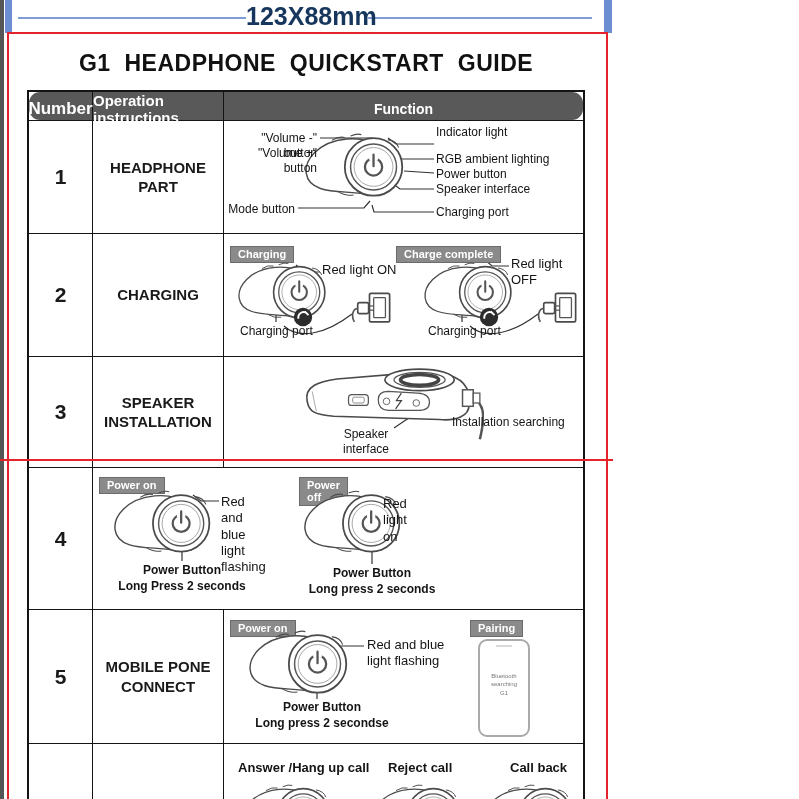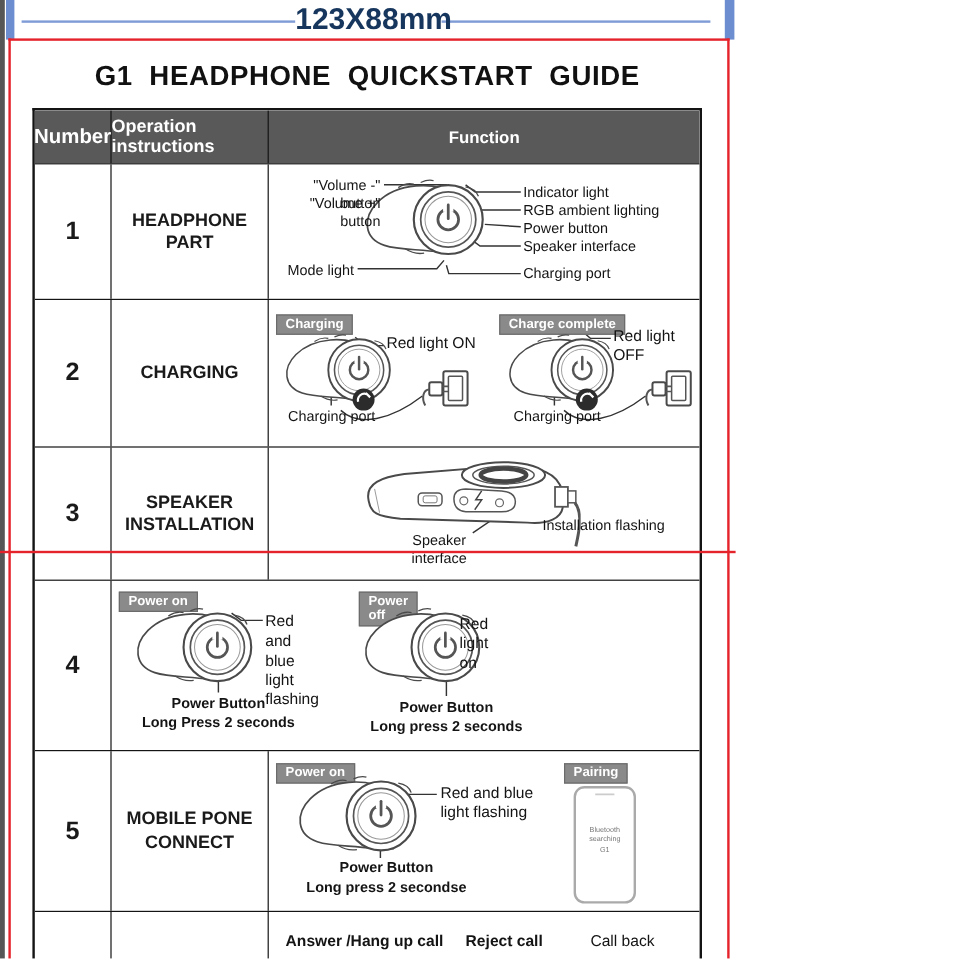--- a/index.html
+++ b/index.html
@@ -15,21 +15,21 @@
   .red-h{height:2px;background:#e5232b;}
   .page-title{top:50px;left:27px;width:558px;text-align:center;font-size:23px;font-weight:bold;
               color:#111;letter-spacing:.5px;word-spacing:7px;}
   
   .qtable{left:27px;top:90px;width:558px;height:709px;border:2px solid #141414;border-bottom:none;
           overflow:hidden;box-sizing:border-box;background:#fff;}
   .trow{display:grid;grid-template-columns:64px 131px 1fr;border-top:1px solid #141414;}
   .trow:first-child{border-top:none;}
   .cell{border-right:1px solid #141414;box-sizing:border-box;display:flex;align-items:center;justify-content:center;}
   .cell:last-child{border-right:none;}
-  .thead{background:#595959;color:#fff;height:44px;}
+  .thead{background:#595959;color:#fff;height:28px;border-radius:11px;}
   .thead .cell{font-weight:bold;}
   .h-num{font-size:17px;}
   .h-fn{font-size:14px;}
   .h-op{font-size:15px;}
   .num{font-size:21px;font-weight:bold;}
   .fn{font-size:15px;font-weight:bold;text-align:center;line-height:1.3;}
   .prel{white-space:pre-line;}
   .op{position:relative;display:block;}
   
   .dlab{position:absolute;font-size:12px;line-height:1.25;color:#141414;}
@@ -133,22 +133,22 @@
             <polyline points="210,52 180,50"></polyline>
             <polyline points="210,68 176,68 168,62"></polyline>
             <polyline points="210,91 150,91 148,84"></polyline>
           </g>
         </svg>
         <svg class="abs" style="left:72px;top:10px;" width="112" height="69">
             <use href="#dev-side"></use>
           </svg>
         <div class="dlab r" style="right:266px;top:10px;width:90px;">"Volume -" button</div>
         <div class="dlab r" style="right:266px;top:25px;width:92px;">"Volume +" button</div>
-        <div class="dlab r" style="right:288px;top:81px;width:70px;">Mode light</div>
-        <div class="dlab" style="left:212px;top:16px;">Indicator light</div>
+        <div class="dlab r" style="right:288px;top:81px;width:70px;">Mode button</div>
+        <div class="dlab" style="left:212px;top:4px;">Indicator light</div>
         <div class="dlab" style="left:212px;top:31px;">RGB ambient lighting</div>
         <div class="dlab" style="left:212px;top:46px;">Power button</div>
         <div class="dlab" style="left:212px;top:61px;">Speaker interface</div>
         <div class="dlab" style="left:212px;top:84px;">Charging port</div>
       </div>
     </div>
 
     <div class="trow" style="height:122px;">
       <div class="cell num">2</div>
       <div class="cell fn">CHARGING</div>
@@ -157,21 +157,21 @@
           <g fill="none" stroke="#333" stroke-width="1.2">
             <polyline points="96,38 80,38 72,31"></polyline>
             <line x1="52" y1="88" x2="52" y2="76"></line>
             <path d="M60 92 C75 106 102 100 128 80"></path>
             <polyline points="285,32 268,32 260,25"></polyline>
             <line x1="238" y1="88" x2="238" y2="76"></line>
             <path d="M246 92 C261 106 288 100 314 80"></path>
           </g>
         </svg>
         <div class="badge" style="left:6px;top:12px;">Charging</div>
-        <div class="badge" style="left:192px;top:12px;">Charge complete</div>
+        <div class="badge" style="left:172px;top:12px;">Charge complete</div>
         <svg class="abs" style="left:6px;top:26px;" width="100" height="62">
             <use href="#dev-side"></use>
           </svg>
         <svg class="abs" style="left:192px;top:26px;" width="100" height="62">
             <use href="#dev-side"></use>
           </svg>
         <svg class="abs" style="left:68px;top:72px;" width="22" height="22">
             <use href="#plug-icon"></use>
           </svg>
         <svg class="abs" style="left:254px;top:72px;" width="22" height="22">
@@ -199,21 +199,21 @@
           <g fill="none" stroke="#333" stroke-width="1.2">
             <line x1="170" y1="71" x2="198" y2="52"></line>
             <line x1="234" y1="58" x2="222" y2="44"></line>
           </g>
         </svg>
         <svg class="abs" style="left:70px;top:8px;" width="190" height="76">
             <use href="#dev-top"></use>
           </svg>
         <div class="dlab c prel" style="left:106px;top:70px;width:72px;">Speaker
 interface</div>
-        <div class="dlab" style="left:228px;top:58px;">Installation flashing</div>
+        <div class="dlab" style="left:228px;top:58px;">Installation searching</div>
       </div>
     </div>
 
     <div class="trow" style="height:141px;">
       <div class="cell num">4</div>
       <div class="cell op">
         <svg class="lines" width="362" height="141">
           <g fill="none" stroke="#333" stroke-width="1.2">
             <polyline points="126,33 108,33 100,27"></polyline>
             <line x1="89" y1="76" x2="89" y2="93"></line>
@@ -268,21 +268,21 @@
     </div>
 
     <div class="trow" style="height:120px;">
       <div class="cell num"></div>
       <div class="cell" style="position:relative;">
         <div class="fn6">ANSWER /HANG UP</div>
       </div>
       <div class="cell op">
         <div class="dlab big" style="left:14px;top:16px;font-weight:bold;">Answer /Hang up call</div>
         <div class="dlab big" style="left:164px;top:16px;font-weight:bold;">Reject call</div>
-        <div class="dlab big" style="left:268px;top:16px;font-weight:normal;">Call back</div>
+        <div class="dlab big" style="left:286px;top:16px;font-weight:bold;">Call back</div>
         <svg class="abs" style="left:10px;top:38px;" width="100" height="62">
             <use href="#dev-side"></use>
           </svg>
         <svg class="abs" style="left:140px;top:38px;" width="100" height="62">
             <use href="#dev-side"></use>
           </svg>
         <svg class="abs" style="left:252px;top:38px;" width="100" height="62">
             <use href="#dev-side"></use>
           </svg>
       </div>

